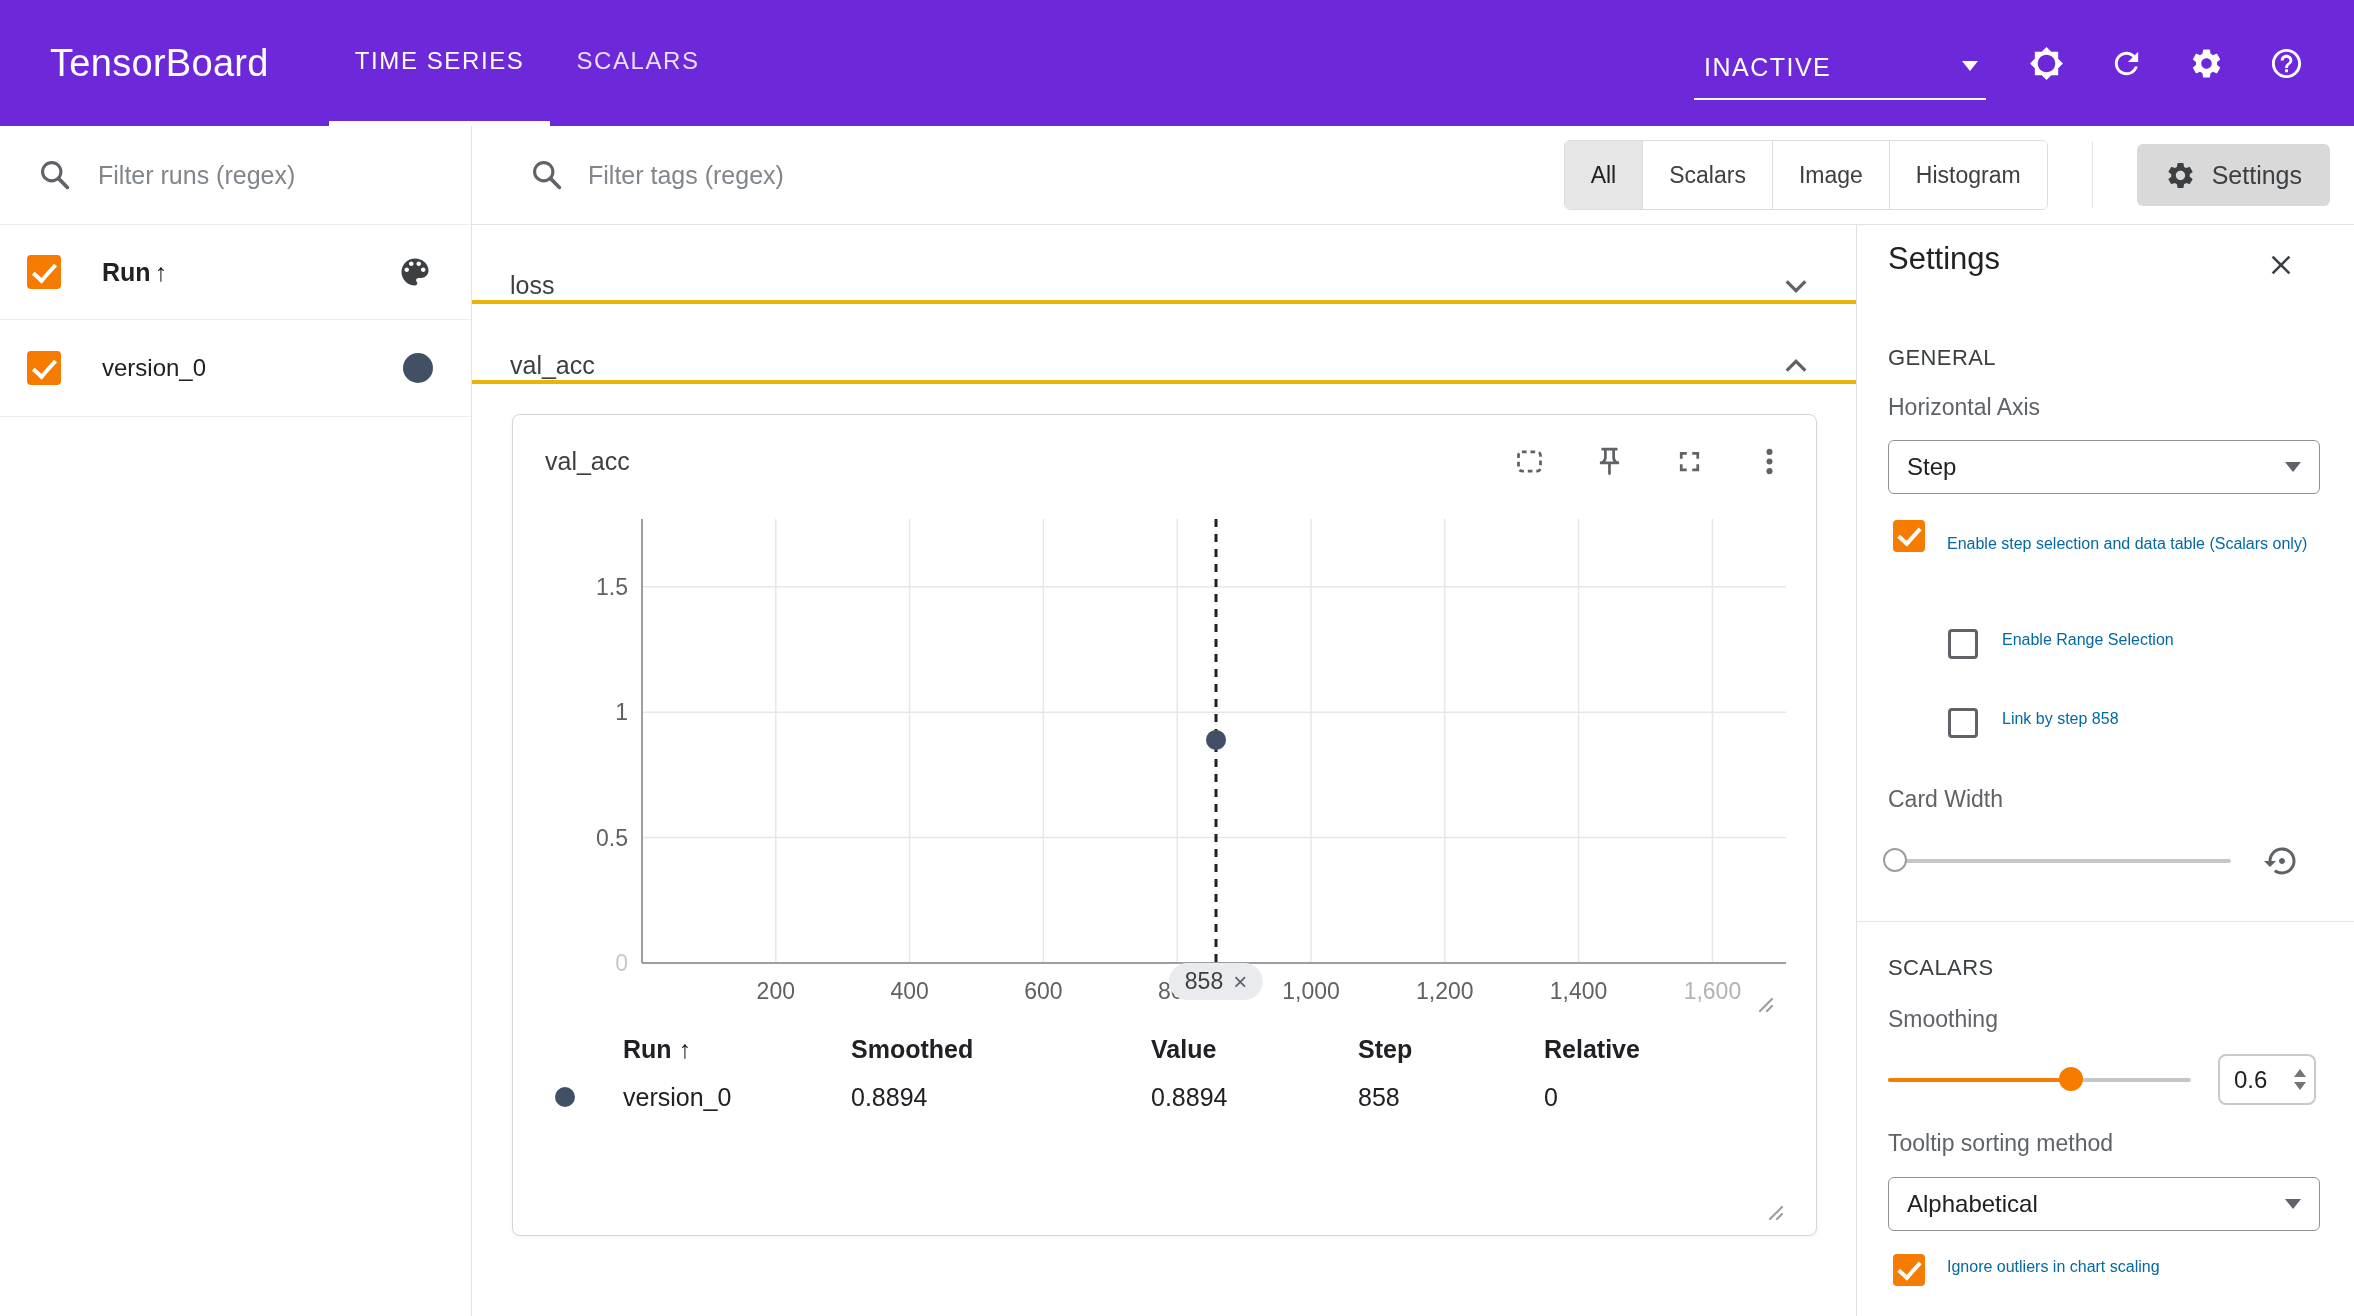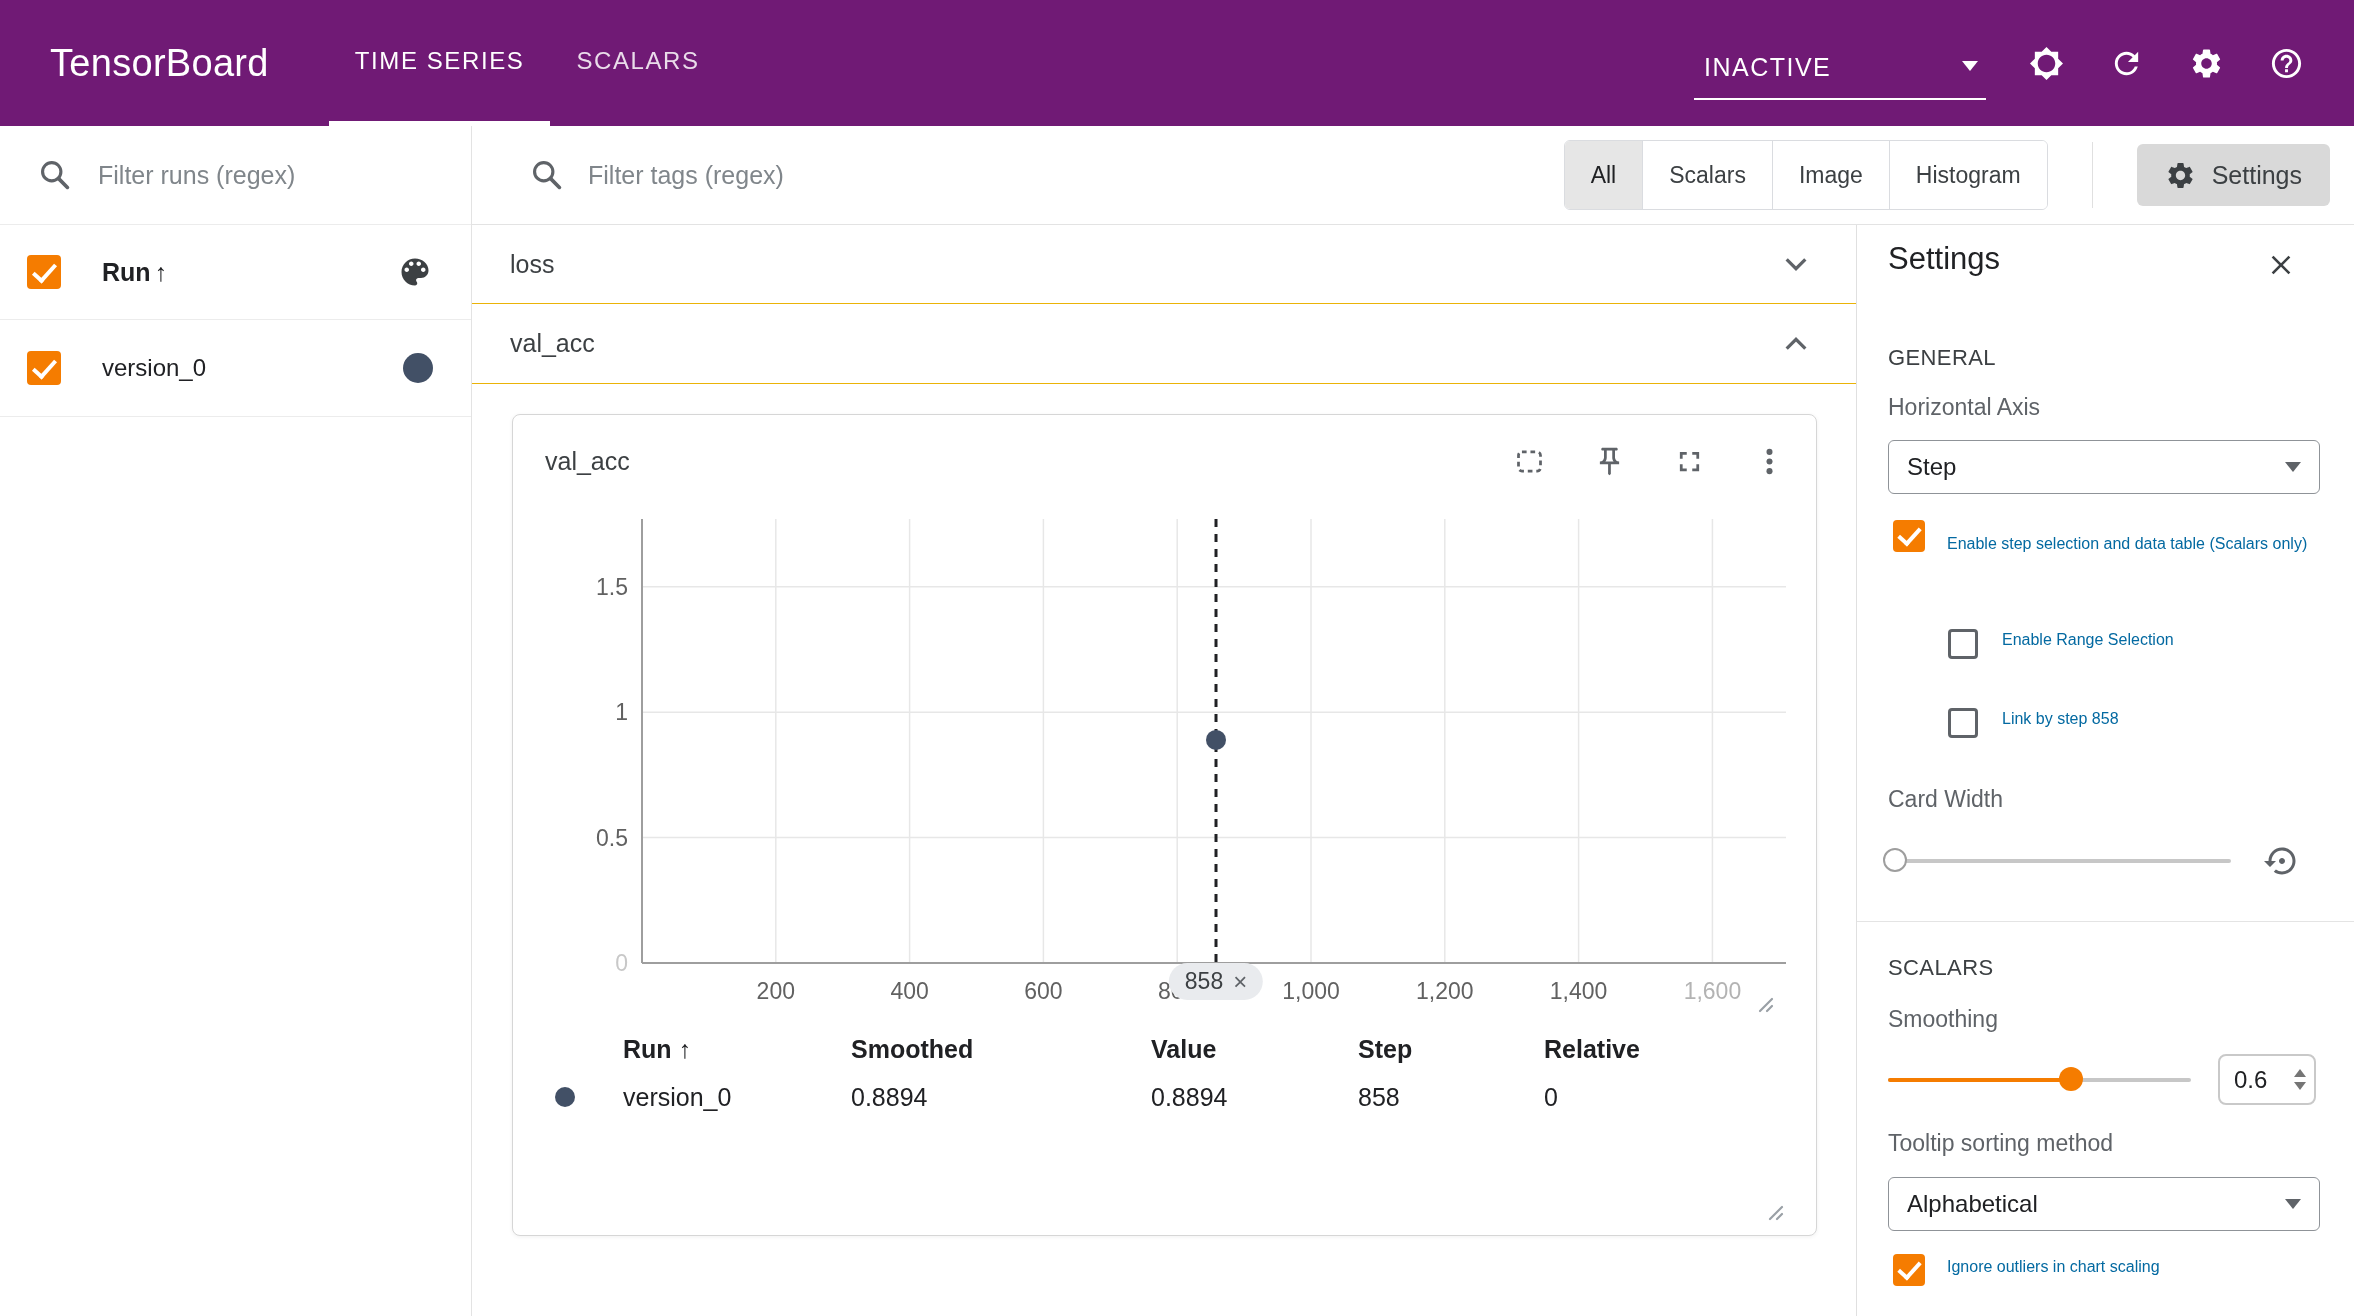--- a/index.html
+++ b/index.html
@@ -1,21 +1,21 @@
 <!DOCTYPE html>
 <html><head>
 <meta charset="utf-8">
 <style>
   *{margin:0;padding:0;box-sizing:border-box}
   html,body{width:2354px;height:1316px;overflow:hidden;background:#fff;
     font-family:"Liberation Sans","DejaVu Sans",sans-serif;color:#202124}
   .app{position:relative;width:2354px;height:1316px;background:#fff;overflow:hidden}
 
   
-  .header{position:absolute;top:0;left:0;right:0;height:126px;background:#701a75;
+  .header{position:absolute;top:0;left:0;right:0;height:126px;background:#6d28d9;
     display:flex;align-items:center;color:#fff;z-index:5}
   .logo{font-size:38px;font-weight:500;margin-left:50px;letter-spacing:.3px}
   .tabs{display:flex;height:100%;margin-left:60px}
   .tab{display:flex;align-items:center;padding:0 26px;font-size:24px;font-weight:500;
     letter-spacing:1.6px;color:rgba(255,255,255,.85);cursor:pointer;border-bottom:5px solid transparent}
   .tab.active{color:#fff;border-bottom-color:#fff}
   .status{display:flex;align-items:flex-start;justify-content:space-between;width:292px;
     border-bottom:2px solid #fff;padding:0 8px 16px 10px;font-size:25px;letter-spacing:1.5px;
     margin-left:auto;margin-top:26px;cursor:pointer}
   .caret{width:0;height:0;border-left:8px solid transparent;border-right:8px solid transparent;
@@ -66,22 +66,22 @@
   .toggle.active{background:#e6e6e6;color:#202124;font-weight:500}
   .vdiv{width:1px;height:66px;background:#e0e0e0;margin:0 44px;flex:none}
   .settings-btn{display:flex;align-items:center;gap:16px;background:#d9d9d9;border:none;
     border-radius:6px;height:62px;padding:0 28px;margin-right:24px;font-size:25px;font-weight:500;
     color:#3c4043;cursor:pointer;font-family:inherit;flex:none}
   .settings-btn svg{width:31px;height:31px;fill:#3c4043}
   .content{position:absolute;top:99px;left:0;right:0;bottom:0;display:flex}
   .chart-col{width:1384px;flex:none;position:relative}
 
   
-  .section-row{height:79px;display:flex;align-items:center;padding:0 46px 0 38px;
-    border-bottom:1px solid #eab308;cursor:pointer}
+  .section-row{height:79px;display:flex;align-items:flex-end;padding:0 46px 0 38px;
+    border-bottom:4px solid #eab308;cursor:pointer}
   .section-label{font-size:25px;font-weight:500;color:#3c4043}
   .chev{width:28px;height:28px;margin-left:auto;stroke:#5f6368;fill:none;stroke-width:2.8}
   .chev.up{transform:rotate(180deg)}
 
   
   .card{position:relative;margin:30px 0 0 40px;width:1305px;height:822px;background:#fff;
     border:1px solid #d6d6d6;border-radius:8px;box-shadow:0 1px 4px rgba(0,0,0,.06);overflow:hidden}
   .card-header{height:92px;display:flex;align-items:center;padding:0 20px 0 32px}
   .card-title{font-size:25px;color:#3c4043}
   .card-icons{margin-left:auto;display:flex;align-items:center;gap:26px}

